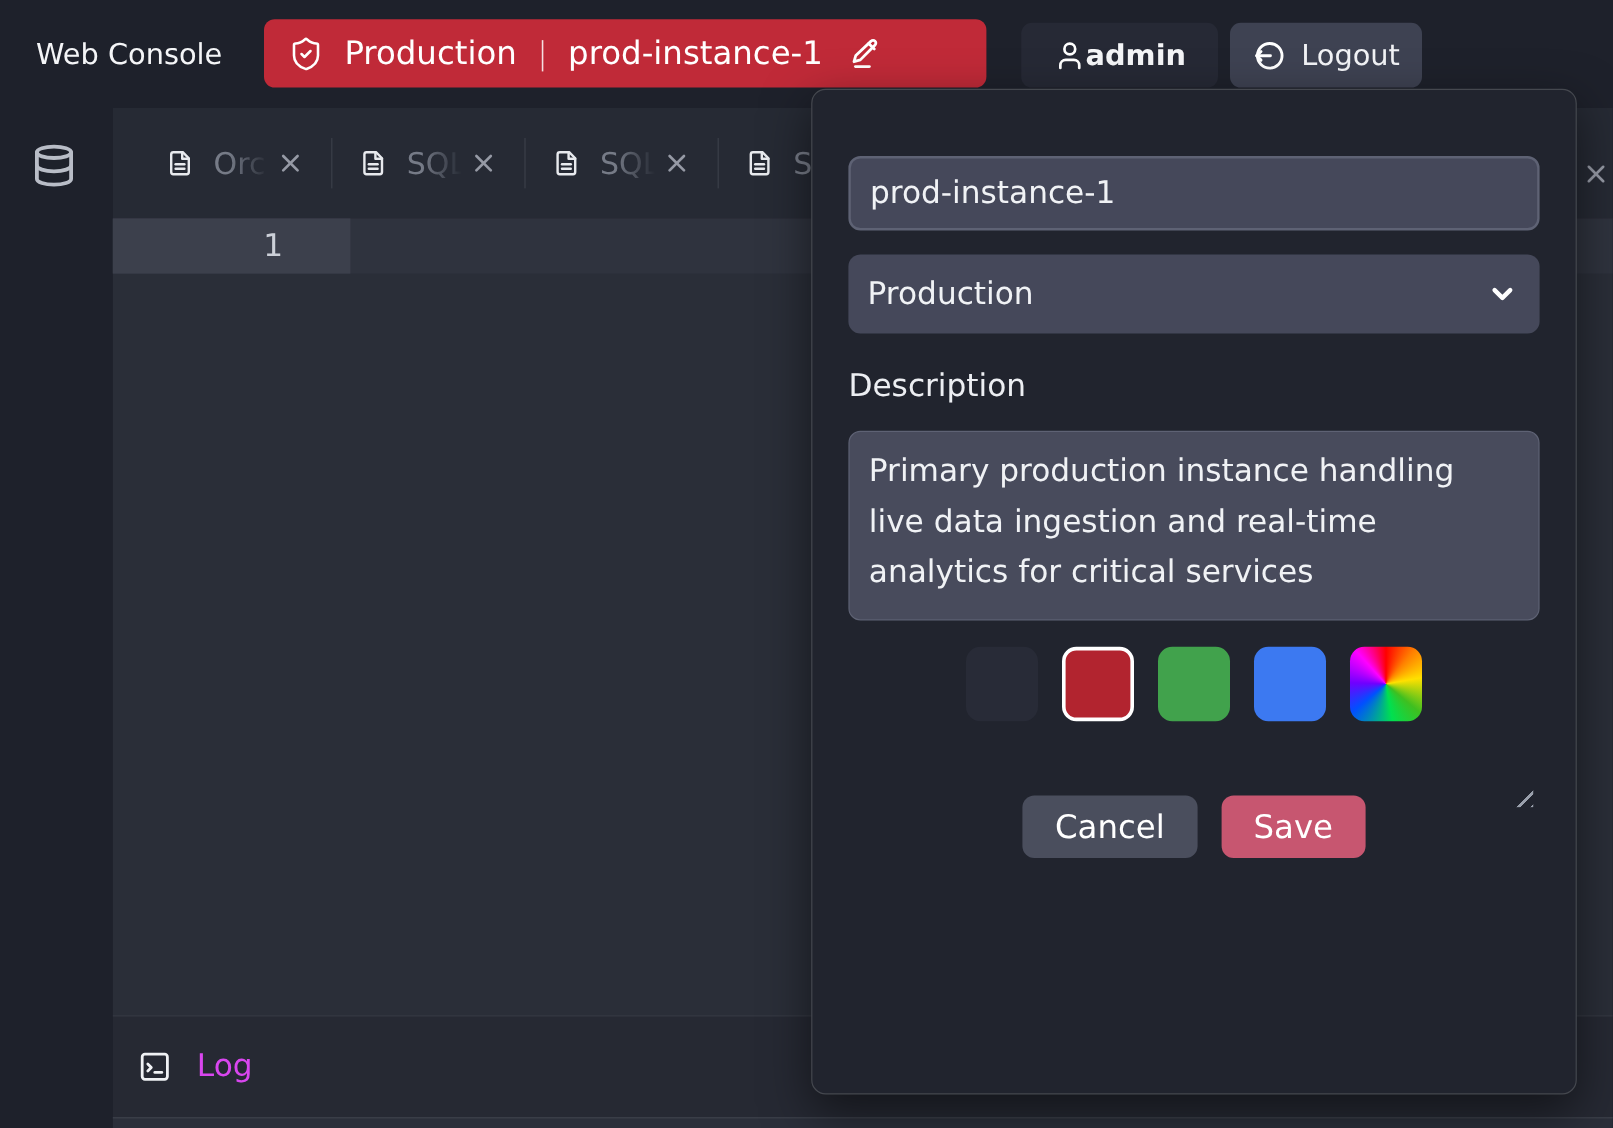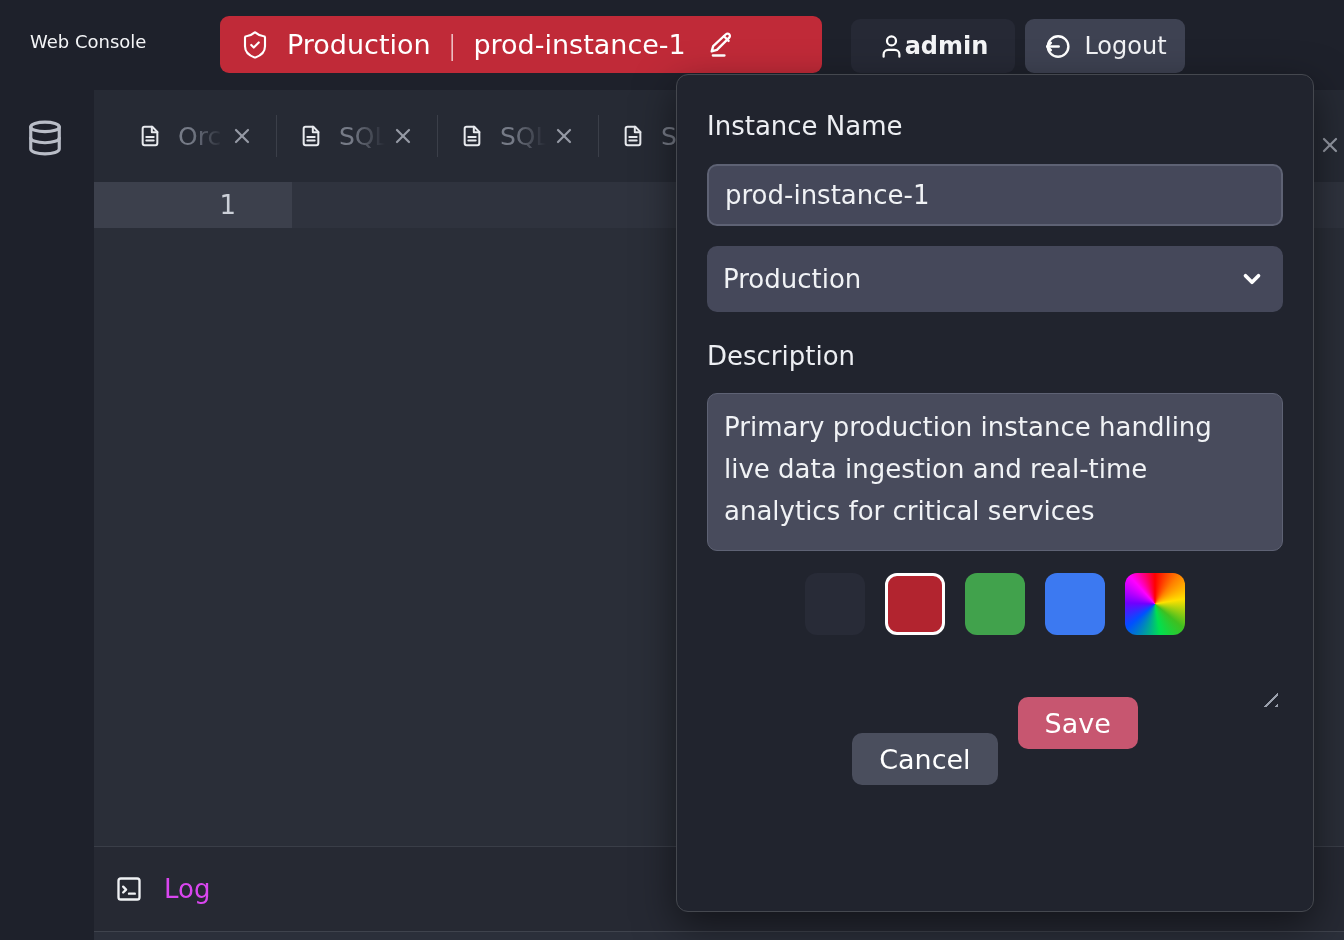--- a/index.html
+++ b/index.html
@@ -6,21 +6,21 @@
   html,body { margin:0; padding:0; }
   body {
     width:1344px; height:940px; position:relative; overflow:hidden;
     background:#1e212b; color:#eef0f4;
     font-family:"DejaVu Sans","Liberation Sans",sans-serif;
   }
   svg { display:block; }
 
   
   .topbar { position:absolute; top:0; left:0; right:0; height:90px; background:#1e212b; z-index:5; }
-  .app-title { position:absolute; left:30px; top:31px; font-size:18px; color:#f4f5f7; }
+  .app-title { position:absolute; left:30px; top:31px; font-size:24px; color:#f4f5f7; }
   .instance-badge {
     position:absolute; left:220px; top:16px; width:602px; height:57px;
     background:#c02a38; border-radius:9px; display:flex; align-items:center;
     padding:0 20px; color:#fff; cursor:pointer;
   }
   .instance-badge .env { font-size:27px; margin-left:17px; }
   .instance-badge .sep { font-size:26px; font-weight:200; opacity:.85; margin:0 17px; }
   .instance-badge .iname { font-size:27px; }
   .instance-badge .edit { margin-left:21px; }
   .user-chip {
@@ -113,21 +113,21 @@
   .swatch.selected { border:3px solid #fff; }
   .swatch.rainbow {
     background:conic-gradient(from 0deg,#ff0000,#ff8000 40deg,#ffe000 80deg,#3fbf20 130deg,#00e050 170deg,#0050ff 230deg,#7000ff 272deg,#ff00ff 318deg,#ff0000 360deg);
   }
   .btn-row { margin-top:62px; display:flex; justify-content:center; gap:20px; }
   .btn {
     height:52px; border:none; border-radius:10px; font-size:27px; color:#fff;
     display:flex; align-items:center; justify-content:center; cursor:pointer;
     font-family:"DejaVu Sans","Liberation Sans",sans-serif;
   }
-  .btn-cancel { background:#4a4e5d; padding:0 27px;margin-top:36px; }
+  .btn-cancel { background:#4a4e5d; padding:0 27px; }
   .btn-save  { background:#c75670; padding:12px 27px; }
 </style>
 </head>
 <body>
 
 <div class="topbar">
   <div class="app-title">Web Console</div>
 
   <div class="instance-badge">
     <svg width="30" height="30" viewBox="0 0 24 24" fill="none" stroke="#ffffff" stroke-width="1.7" stroke-linecap="round" stroke-linejoin="round">
@@ -250,21 +250,20 @@
       <path d="m7 10 2.5 2.5L7 15"></path>
       <path d="M12 16h5"></path>
     </svg>
     <span class="log-label">Log</span>
   </div>
 
   <div class="bottom-strip"></div>
 </div>
 
 <div class="modal">
-  <div class="field-label">Instance Name</div>
   <input class="text-input" type="text" value="prod-instance-1" style="">
 
   <div class="select">
     <span class="sel-value">Production</span>
     <svg width="26" height="26" viewBox="0 0 24 24" fill="none" stroke="#ffffff" stroke-width="3.4" stroke-linecap="round" stroke-linejoin="round">
       <path d="m6 9 6 6 6-6"></path>
     </svg>
   </div>
 
   <div class="field-label lbl-desc">Description</div>

